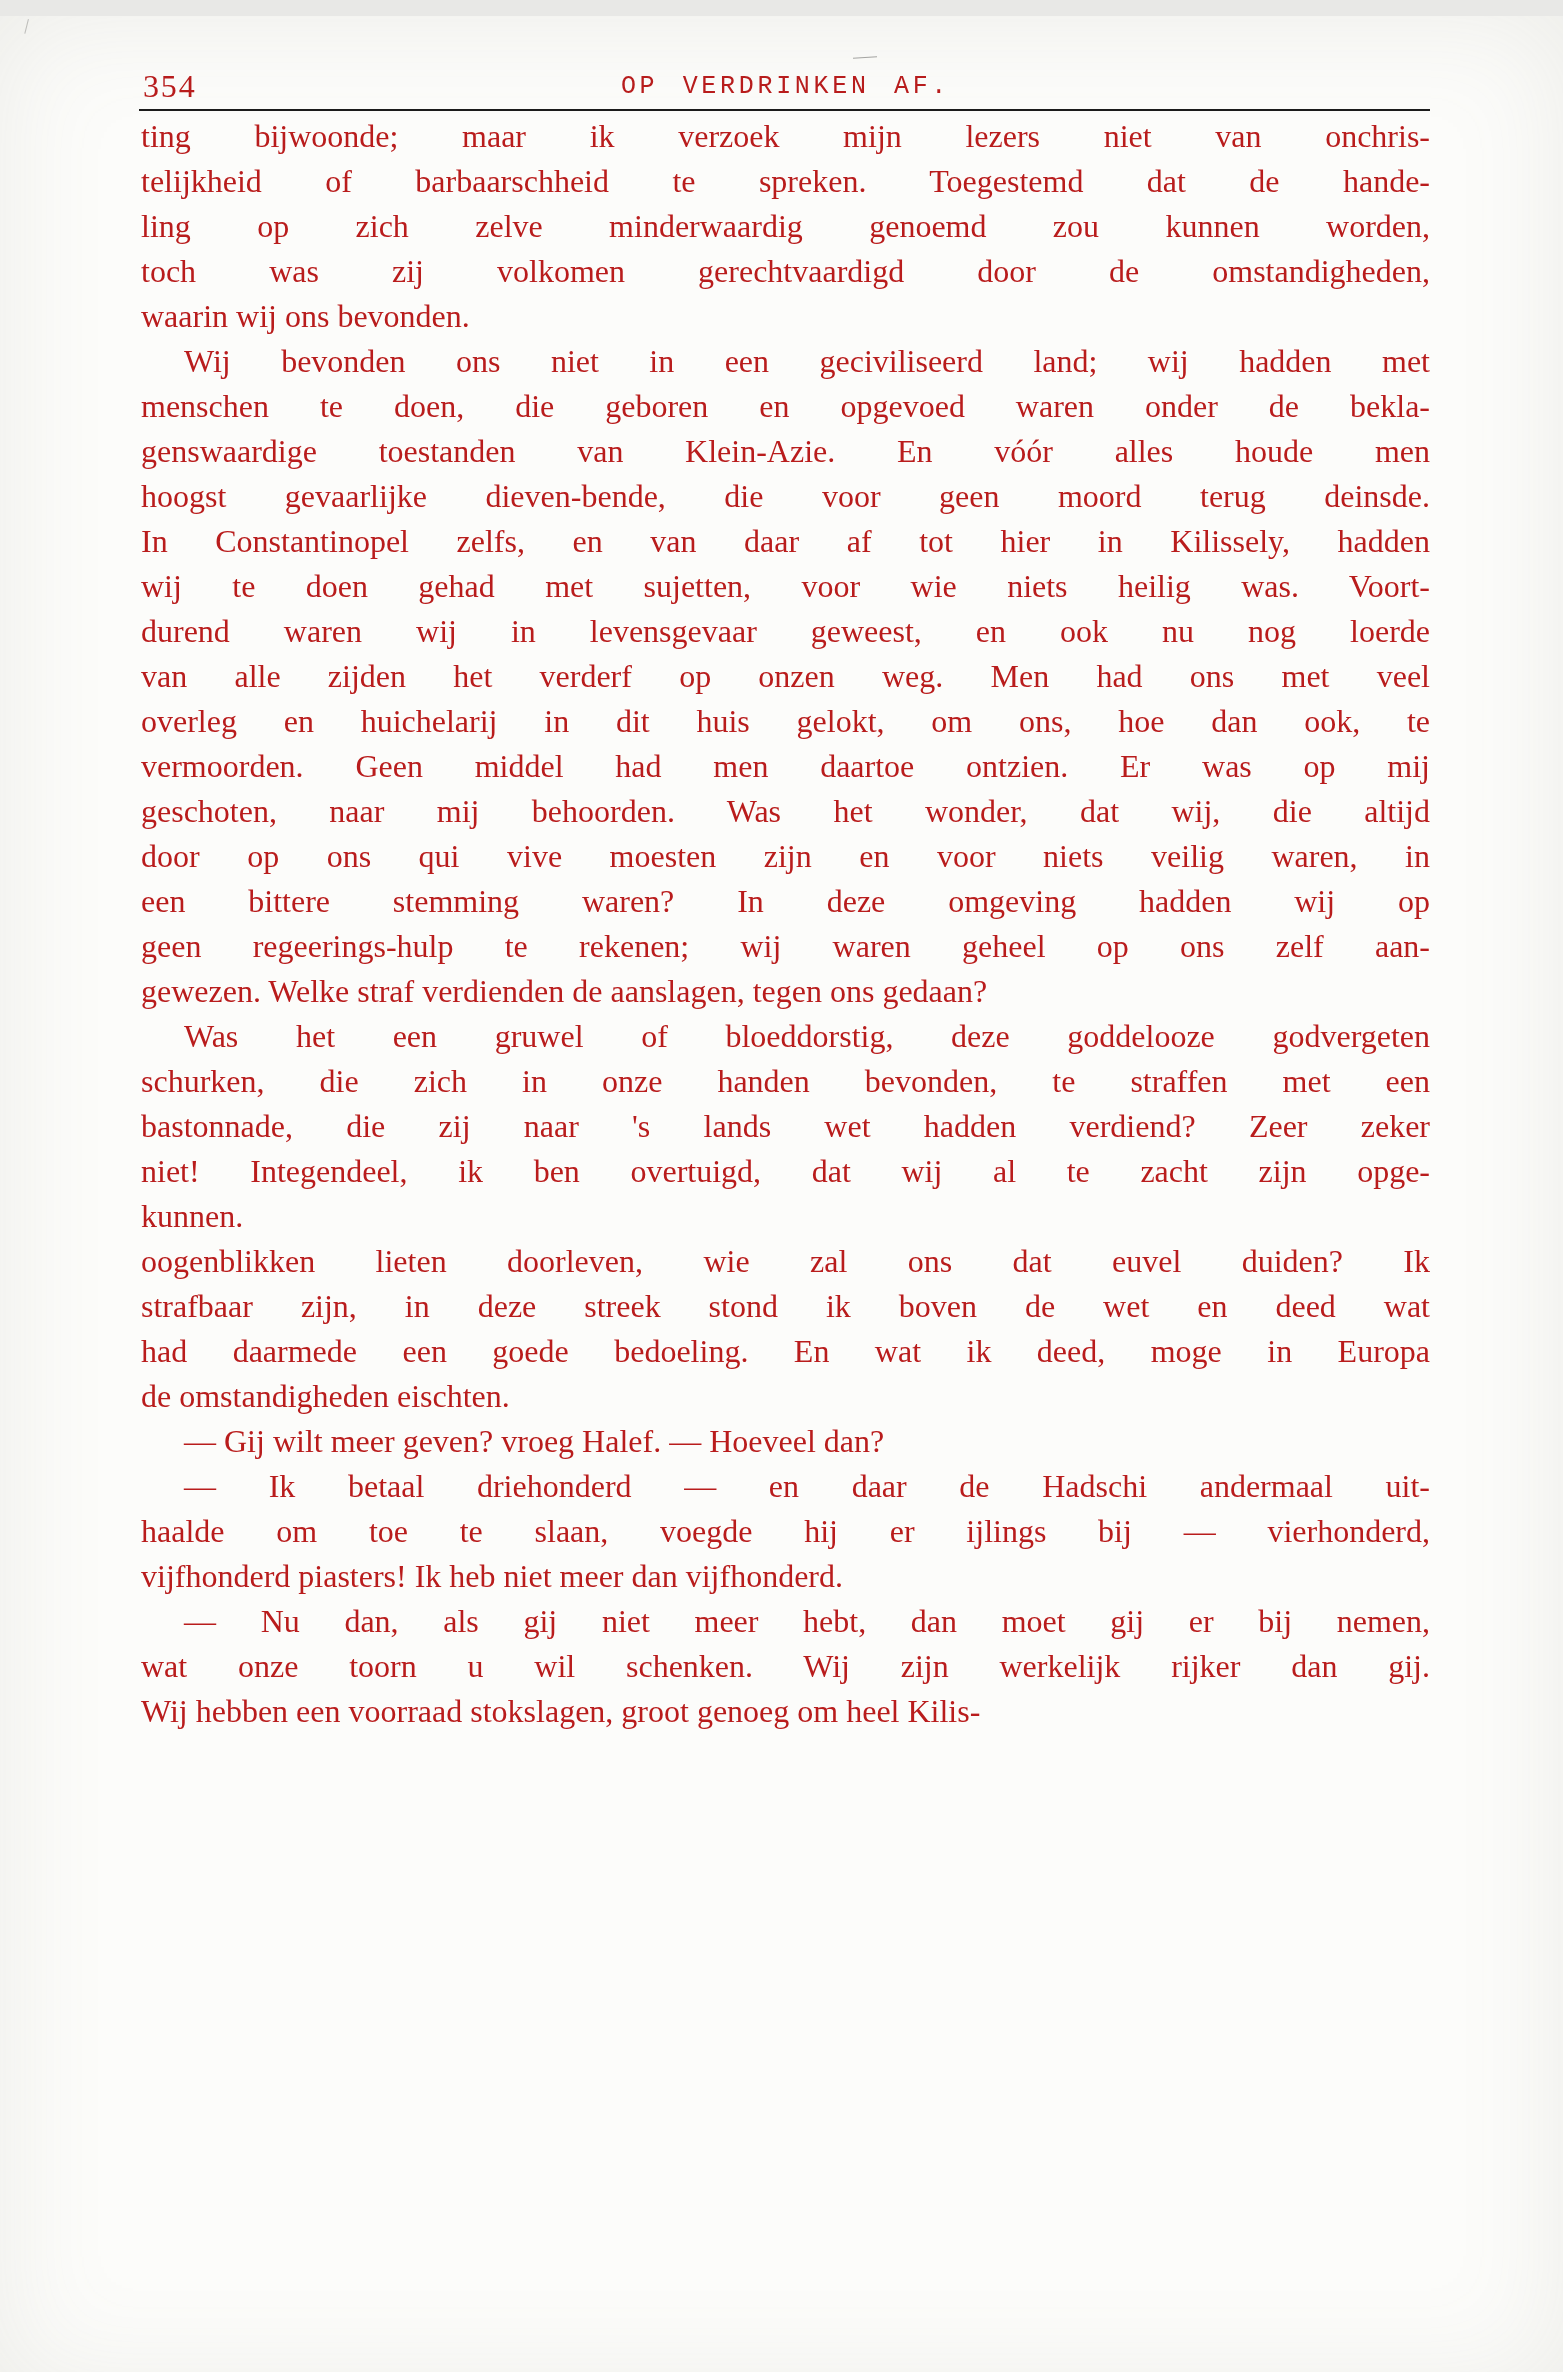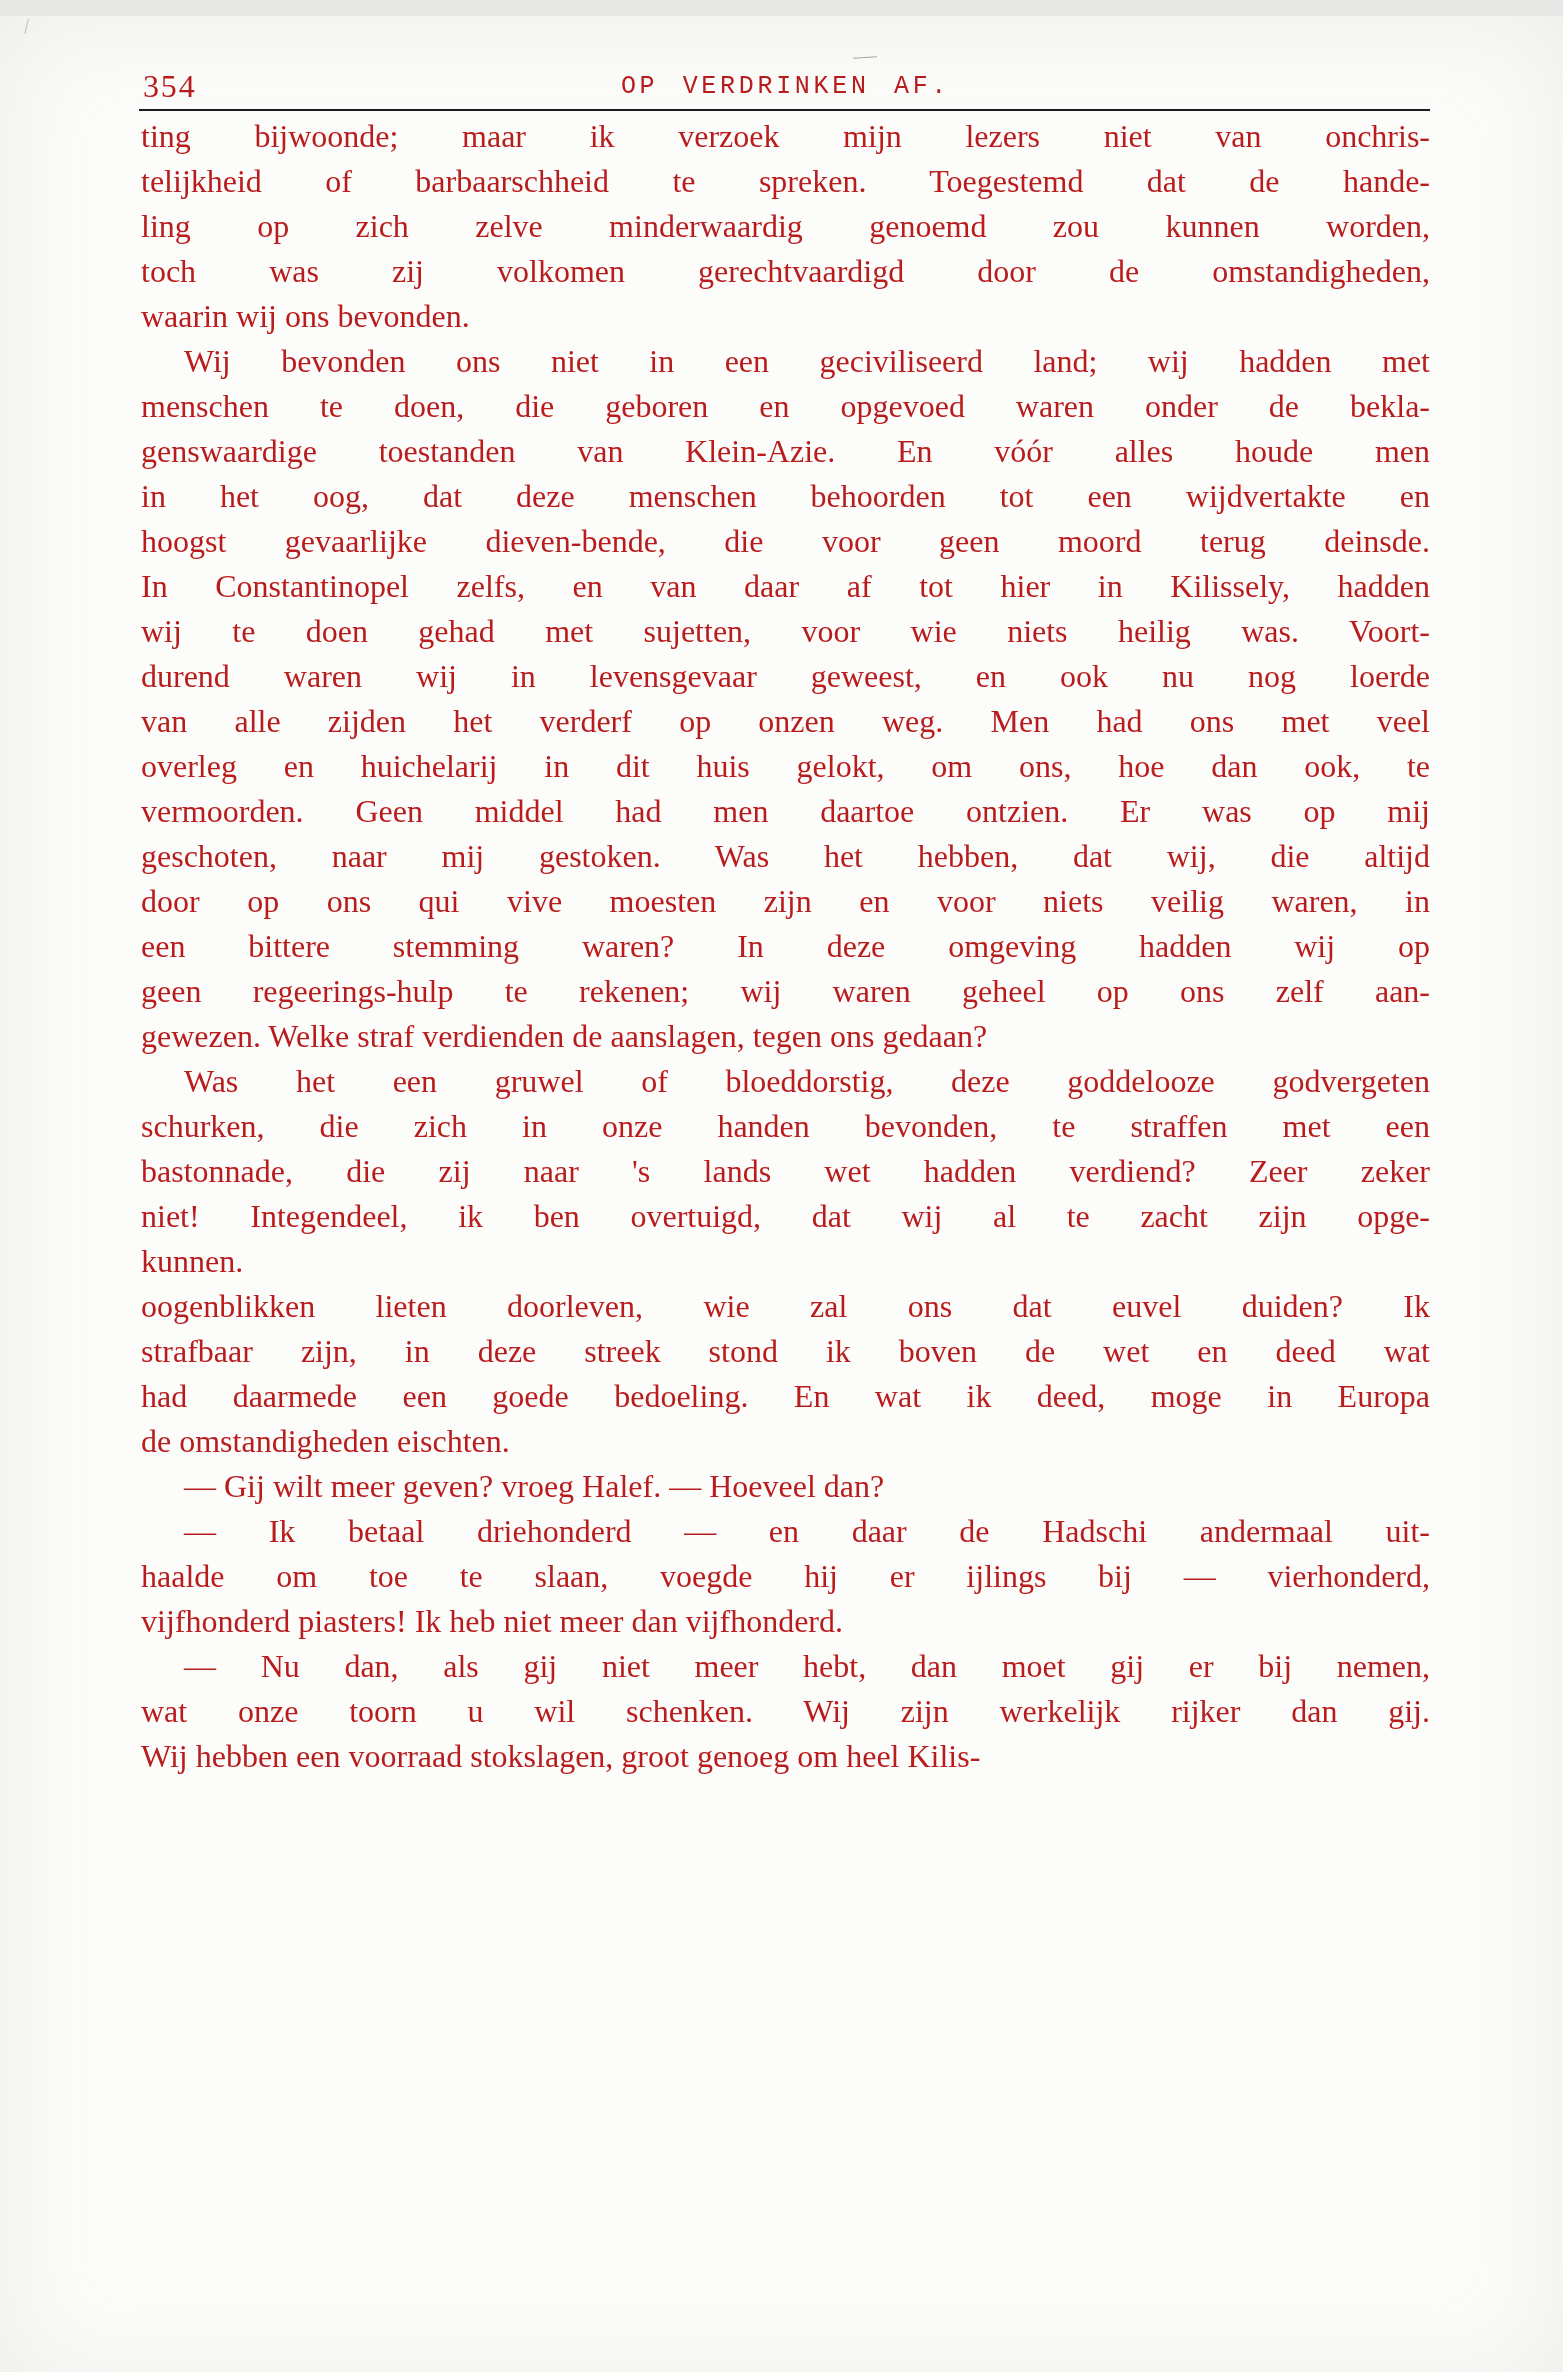--- a/index.html
+++ b/index.html
@@ -117,29 +117,28 @@
         <div class="line">ting bijwoonde; maar ik verzoek mijn lezers niet van onchris-</div>
         <div class="line">telijkheid of barbaarschheid te spreken. Toegestemd dat de hande-</div>
         <div class="line">ling op zich zelve minderwaardig genoemd zou kunnen worden,</div>
         <div class="line">toch was zij volkomen gerechtvaardigd door de omstandigheden,</div>
         <div class="line last">waarin wij ons bevonden.</div>
       </div>
       <div class="paragraph">
         <div class="line first">Wij bevonden ons niet in een geciviliseerd land; wij hadden met</div>
         <div class="line">menschen te doen, die geboren en opgevoed waren onder de bekla-</div>
         <div class="line">genswaardige toestanden van Klein-Azie. En vóór alles houde men</div>
-        <div class="line">in het oog, dat deze menschen behoorden tot een wijdvertakte en</div>
         <div class="line">hoogst gevaarlijke dieven-bende, die voor geen moord terug deinsde.</div>
         <div class="line">In Constantinopel zelfs, en van daar af tot hier in Kilissely, hadden</div>
         <div class="line">wij te doen gehad met sujetten, voor wie niets heilig was. Voort-</div>
         <div class="line">durend waren wij in levensgevaar geweest, en ook nu nog loerde</div>
         <div class="line">van alle zijden het verderf op onzen weg. Men had ons met veel</div>
         <div class="line">overleg en huichelarij in dit huis gelokt, om ons, hoe dan ook, te</div>
         <div class="line">vermoorden. Geen middel had men daartoe ontzien. Er was op mij</div>
-        <div class="line">geschoten, naar mij gestoken. Was het hebben, dat wij, die altijd</div>
+        <div class="line">geschoten, naar mij behoorden. Was het wonder, dat wij, die altijd</div>
         <div class="line">door op ons qui vive moesten zijn en voor niets veilig waren, in</div>
         <div class="line">een bittere stemming waren? In deze omgeving hadden wij op</div>
         <div class="line">geen regeerings-hulp te rekenen; wij waren geheel op ons zelf aan-</div>
         <div class="line last">gewezen. Welke straf verdienden de aanslagen, tegen ons gedaan?</div>
       </div>
       <div class="paragraph">
         <div class="line first">Was het een gruwel of bloeddorstig, deze goddelooze godvergeten</div>
         <div class="line">schurken, die zich in onze handen bevonden, te straffen met een</div>
         <div class="line">bastonnade, die zij naar 's lands wet hadden verdiend? Zeer zeker</div>
         <div class="line">niet! Integendeel, ik ben overtuigd, dat wij al te zacht zijn opge-</div>

